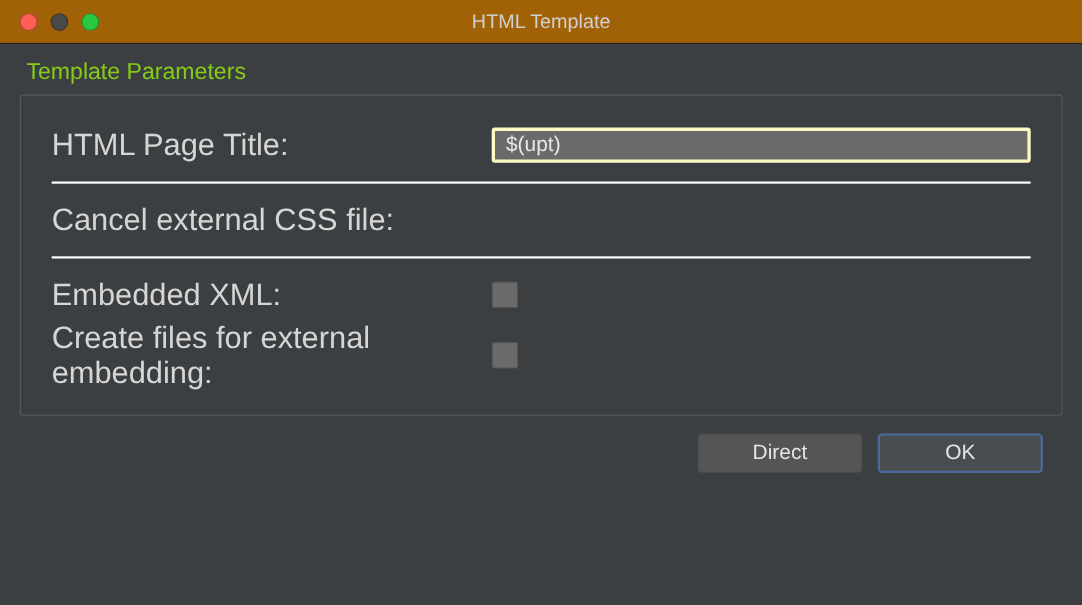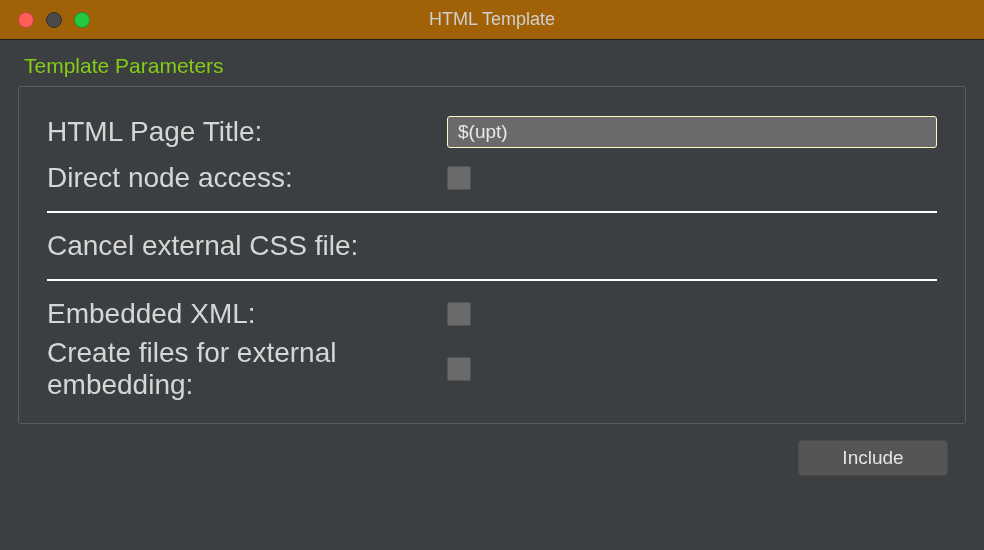--- a/index.html
+++ b/index.html
@@ -10,21 +10,21 @@
   .tl.red { background: #ff5f57; }
   .tl.gray { background: #4a4a4a; border: 1px solid #333; }
   .tl.green { background: #28c840; }
   .titlebar-title { position: absolute; left: 0; right: 0; text-align: center; font-size: 18px; color: #cfcfcf; pointer-events: none; }
   .body { padding: 14px 18px 18px 18px; }
   .section-label { font-size: 21px; color: #84cc16; margin-bottom: 8px; padding-left: 6px; }
   .panel { border: 1px solid #5a5a5a; border-radius: 3px; padding: 22px 28px 22px 28px; background: #3c3f41; }
   .row { display: flex; align-items: center; min-height: 46px; }
   .row .label { width: 400px; font-size: 28px; color: #d6d6d6; }
   .row .controls { flex: 1; display: flex; align-items: center; gap: 14px; }
-  .text-input { height: 32px; background: #6a6a6a; border: 1px solid #fef9c3; border-radius: 3px; color: #e8e8e8; font-size: 19px; padding: 0 10px; width: 100%; }
+  .text-input { height: 32px; background: #6a6a6a; border: 3px solid #fef9c3; border-radius: 3px; color: #e8e8e8; font-size: 19px; padding: 0 10px; width: 100%; }
   .text-input.small { width: 280px; }
   .checkbox { width: 24px; height: 24px; background: #6a6a6a; border: 1px solid #555; border-radius: 2px; display: inline-block; }
   .btn { height: 36px; background: #555555; border: 1px solid #4a4a4a; border-radius: 4px; color: #e4e4e4; font-size: 19px; padding: 0 24px; cursor: pointer; display: flex; align-items: center; justify-content: center; }
   .btn.open { width: 170px; }
   .hr { height: 2px; background: #ffffff; margin: 10px 0; }
   .footer { display: flex; justify-content: flex-end; gap: 14px; padding: 16px 18px 0 0; }
   .btn.cancel { width: 150px; }
   .btn.ok { width: 150px; border: 2px solid #4a6a9e; background: #4a4d4f; }
 </style>
 </head>
@@ -43,26 +43,20 @@
   <div class="section-label">Template Parameters</div>
   <div class="panel">
 
     <div class="row">
       <div class="label">HTML Page Title:</div>
       <div class="controls">
         <input class="text-input" type="text" value="$(upt)" style="">
       </div>
     </div>
 
-    <div class="row">
-      <div class="label">Direct node access:</div>
-      <div class="controls">
-        <span class="checkbox"></span>
-      </div>
-    </div>
 
     <div class="hr"></div>
 
     <div class="row">
       <div class="label">Cancel external CSS file:</div>
     </div>
 
     <div class="hr"></div>
 
     <div class="row">
@@ -75,15 +69,16 @@
     <div class="row">
       <div class="label">Create files for external embedding:</div>
       <div class="controls">
         <span class="checkbox"></span>
       </div>
     </div>
 
   </div>
 
   <div class="footer">
-    <button class="btn cancel">Include</button>
+    <button class="btn cancel">Direct</button>
+    <button class="btn ok">OK</button>
   </div>
 </div>
 
 </body></html>

